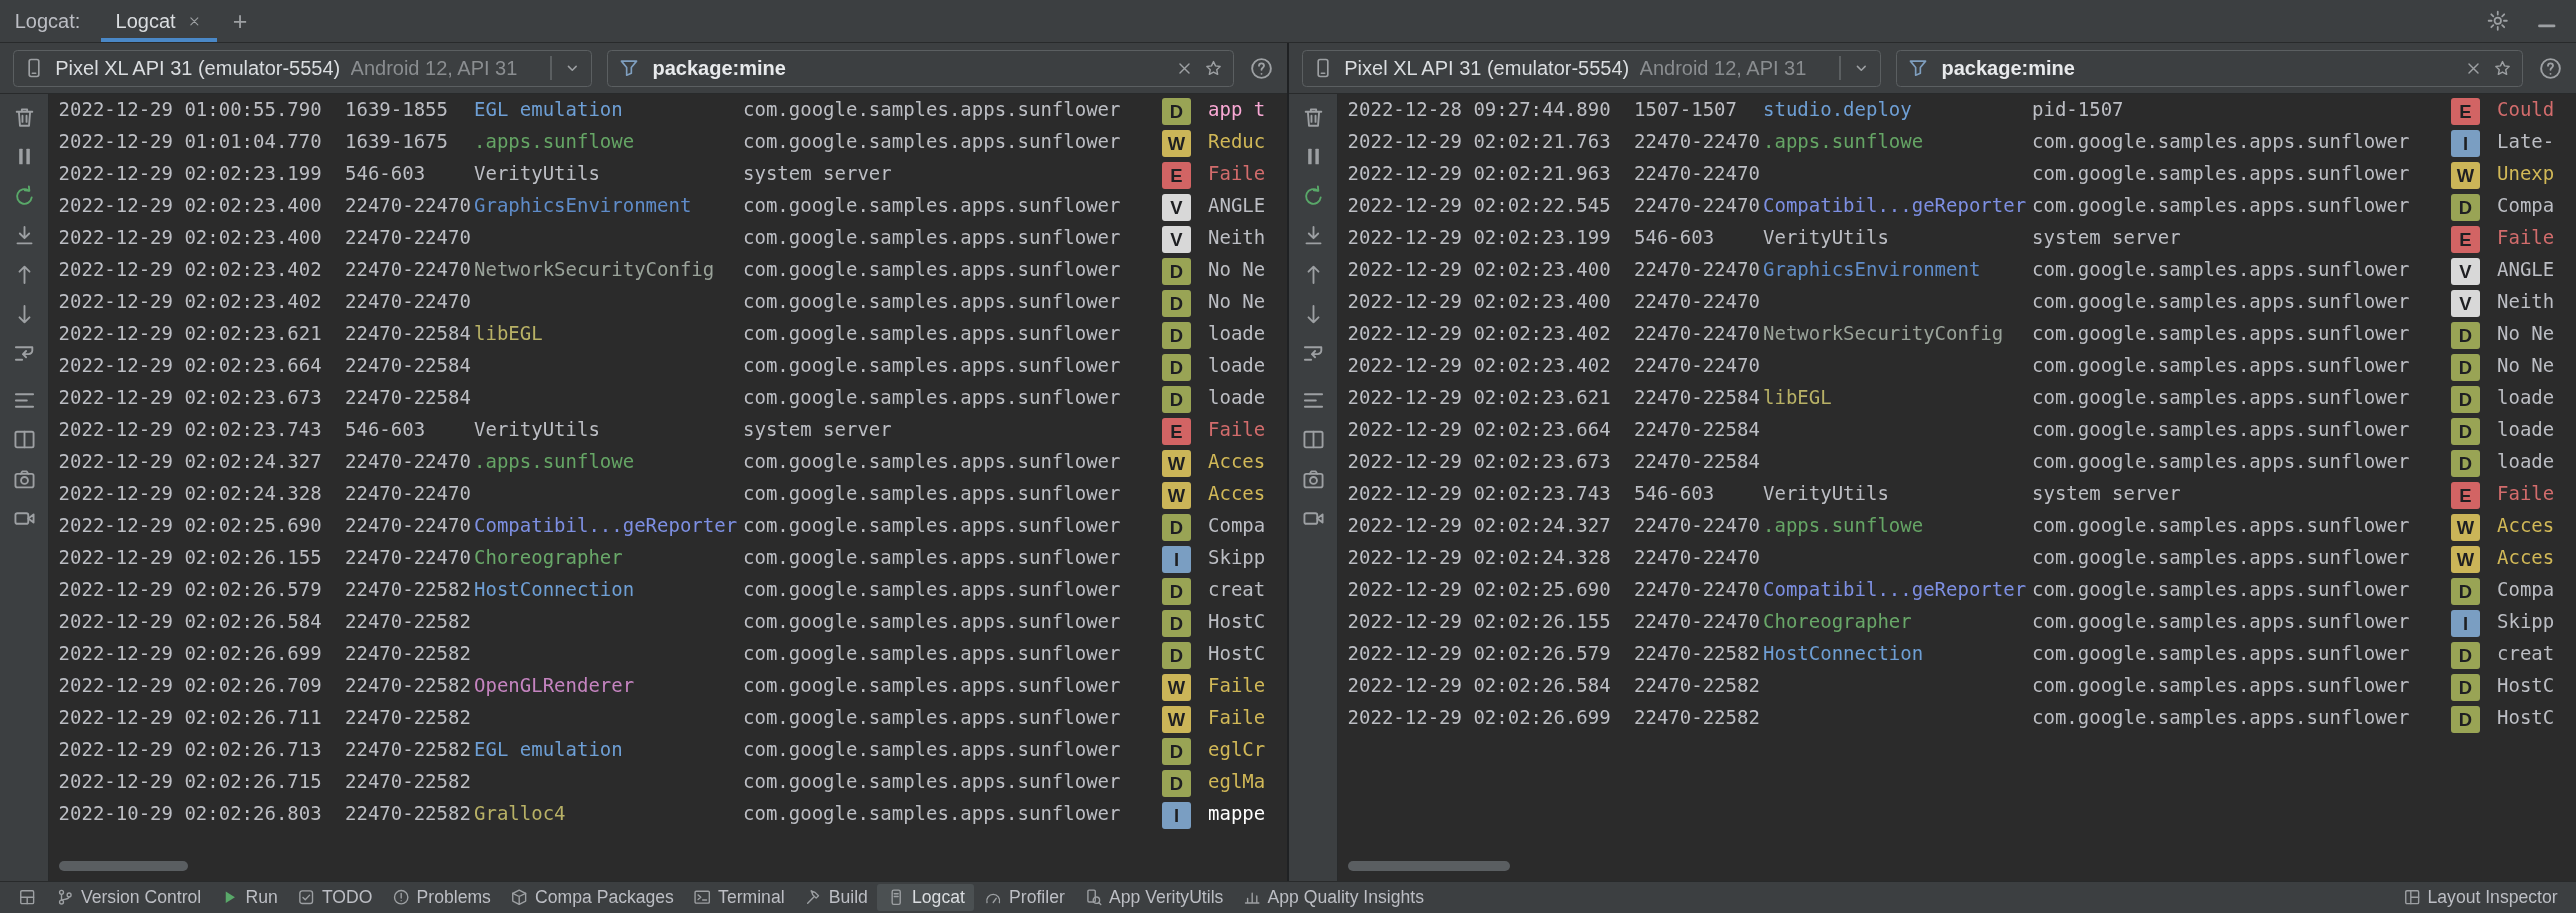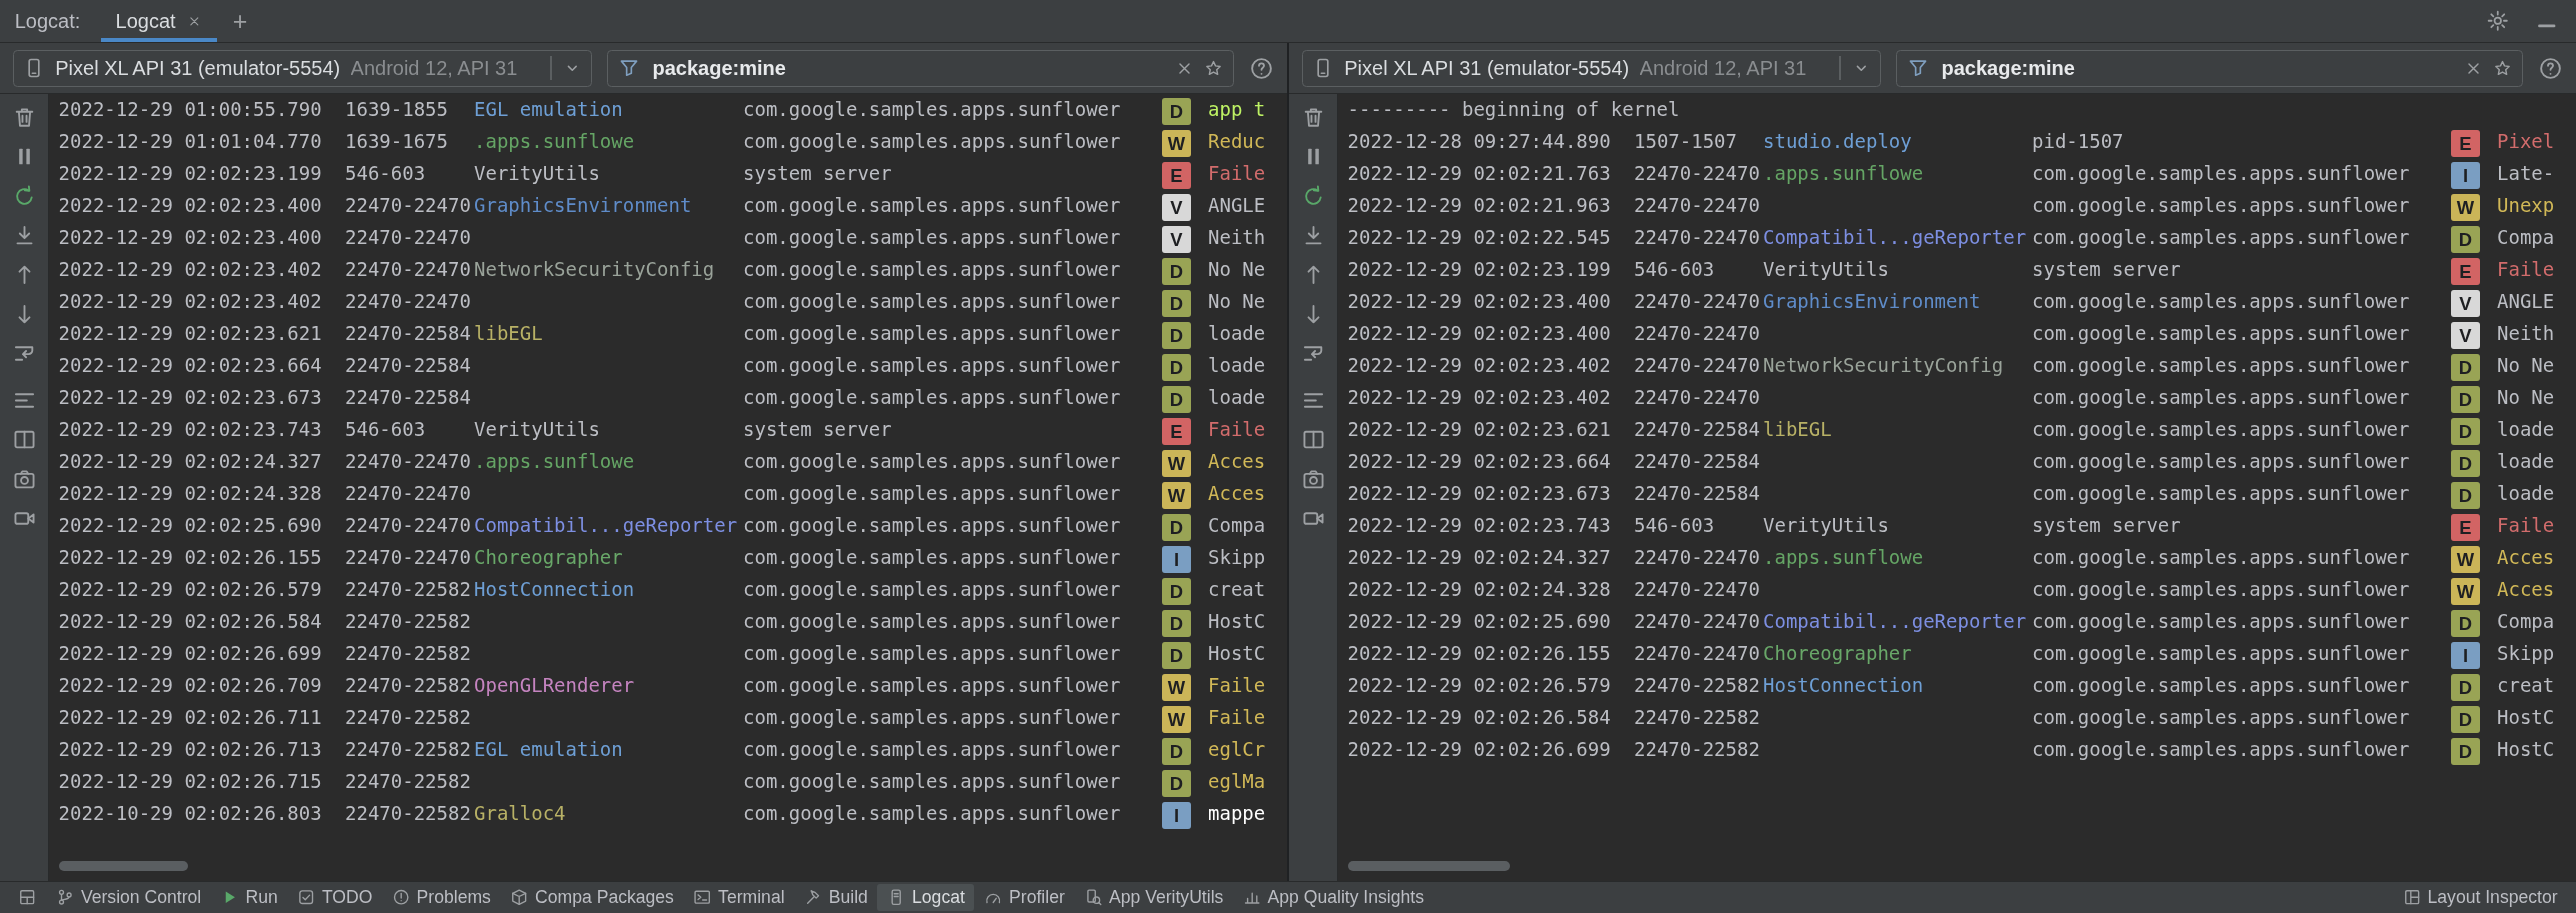--- a/index.html
+++ b/index.html
@@ -255,21 +255,21 @@
             <div class="strip-btn">
               <span>
                 <svg viewBox="0 0 16 16" width="1em" height="1em" fill="none" stroke="currentColor" stroke-width="1.2" stroke-linecap="round" stroke-linejoin="round" aria-hidden="true">
                   <rect x="2.2" y="4.6" width="8.2" height="6.8" rx="1.2"></rect>
                   <path d="M10.4 8l3.4-2.6v5.2z"></path>
                 </svg>
               </span>
             </div>
           </div>
           <div class="log">
-            <div class="row"><span class="c-time">2022-12-29 01:00:55.790</span><span class="c-pid">1639-1855</span><span class="c-tag" style="color:#6e9fd5">EGL_emulation</span><span class="c-pkg">com.google.samples.apps.sunflower</span><span class="c-badgewrap"><span class="badge" style="background:#99a455;color:#1e1f22">D</span></span><span class="c-msg" style="color:#bef264">app_t</span></div>
+            <div class="row"><span class="c-time">2022-12-29 01:00:55.790</span><span class="c-pid">1639-1855</span><span class="c-tag" style="color:#6e9fd5">EGL_emulation</span><span class="c-pkg">com.google.samples.apps.sunflower</span><span class="c-badgewrap"><span class="badge" style="background:#99a455;color:#1e1f22">D</span></span><span class="c-msg" style="color:#f9a8d4">app_t</span></div>
             <div class="row"><span class="c-time">2022-12-29 01:01:04.770</span><span class="c-pid">1639-1675</span><span class="c-tag" style="color:#65a565">.apps.sunflowe</span><span class="c-pkg">com.google.samples.apps.sunflower</span><span class="c-badgewrap"><span class="badge" style="background:#cbb558;color:#1e1f22">W</span></span><span class="c-msg" style="color:#d1b857">Reduc</span></div>
             <div class="row"><span class="c-time">2022-12-29 02:02:23.199</span><span class="c-pid">546-603</span><span class="c-tag" style="color:#bcbec4">VerityUtils</span><span class="c-pkg">system_server</span><span class="c-badgewrap"><span class="badge" style="background:#d26464;color:#1e1f22">E</span></span><span class="c-msg" style="color:#d26c6c">Faile</span></div>
             <div class="row"><span class="c-time">2022-12-29 02:02:23.400</span><span class="c-pid">22470-22470</span><span class="c-tag" style="color:#5f8cc9">GraphicsEnvironment</span><span class="c-pkg">com.google.samples.apps.sunflower</span><span class="c-badgewrap"><span class="badge" style="background:#d8d8d8;color:#1e1f22">V</span></span><span class="c-msg" style="color:#bcbec4">ANGLE</span></div>
             <div class="row"><span class="c-time">2022-12-29 02:02:23.400</span><span class="c-pid">22470-22470</span><span class="c-tag" style="color:#bcbec4"></span><span class="c-pkg">com.google.samples.apps.sunflower</span><span class="c-badgewrap"><span class="badge" style="background:#d8d8d8;color:#1e1f22">V</span></span><span class="c-msg" style="color:#bcbec4">Neith</span></div>
             <div class="row"><span class="c-time">2022-12-29 02:02:23.402</span><span class="c-pid">22470-22470</span><span class="c-tag" style="color:#9aa39a">NetworkSecurityConfig</span><span class="c-pkg">com.google.samples.apps.sunflower</span><span class="c-badgewrap"><span class="badge" style="background:#99a455;color:#1e1f22">D</span></span><span class="c-msg" style="color:#bcbec4">No Ne</span></div>
             <div class="row"><span class="c-time">2022-12-29 02:02:23.402</span><span class="c-pid">22470-22470</span><span class="c-tag" style="color:#bcbec4"></span><span class="c-pkg">com.google.samples.apps.sunflower</span><span class="c-badgewrap"><span class="badge" style="background:#99a455;color:#1e1f22">D</span></span><span class="c-msg" style="color:#bcbec4">No Ne</span></div>
             <div class="row"><span class="c-time">2022-12-29 02:02:23.621</span><span class="c-pid">22470-22584</span><span class="c-tag" style="color:#b8b166">libEGL</span><span class="c-pkg">com.google.samples.apps.sunflower</span><span class="c-badgewrap"><span class="badge" style="background:#99a455;color:#1e1f22">D</span></span><span class="c-msg" style="color:#bcbec4">loade</span></div>
             <div class="row"><span class="c-time">2022-12-29 02:02:23.664</span><span class="c-pid">22470-22584</span><span class="c-tag" style="color:#bcbec4"></span><span class="c-pkg">com.google.samples.apps.sunflower</span><span class="c-badgewrap"><span class="badge" style="background:#99a455;color:#1e1f22">D</span></span><span class="c-msg" style="color:#bcbec4">loade</span></div>
             <div class="row"><span class="c-time">2022-12-29 02:02:23.673</span><span class="c-pid">22470-22584</span><span class="c-tag" style="color:#bcbec4"></span><span class="c-pkg">com.google.samples.apps.sunflower</span><span class="c-badgewrap"><span class="badge" style="background:#99a455;color:#1e1f22">D</span></span><span class="c-msg" style="color:#bcbec4">loade</span></div>
             <div class="row"><span class="c-time">2022-12-29 02:02:23.743</span><span class="c-pid">546-603</span><span class="c-tag" style="color:#bcbec4">VerityUtils</span><span class="c-pkg">system_server</span><span class="c-badgewrap"><span class="badge" style="background:#d26464;color:#1e1f22">E</span></span><span class="c-msg" style="color:#d26c6c">Faile</span></div>
@@ -413,22 +413,21 @@
             <div class="strip-btn">
               <span>
                 <svg viewBox="0 0 16 16" width="1em" height="1em" fill="none" stroke="currentColor" stroke-width="1.2" stroke-linecap="round" stroke-linejoin="round" aria-hidden="true">
                   <rect x="2.2" y="4.6" width="8.2" height="6.8" rx="1.2"></rect>
                   <path d="M10.4 8l3.4-2.6v5.2z"></path>
                 </svg>
               </span>
             </div>
           </div>
           <div class="log">
-            <div class="row"><span class="c-raw">--------- beginning of kernel</span></div>
-            <div class="row"><span class="c-time">2022-12-28 09:27:44.890</span><span class="c-pid">1507-1507</span><span class="c-tag" style="color:#6e9fd5">studio.deploy</span><span class="c-pkg">pid-1507</span><span class="c-badgewrap"><span class="badge" style="background:#d26464;color:#1e1f22">E</span></span><span class="c-msg" style="color:#d26c6c">Pixel</span></div>
+            <div class="row"><span class="c-time">2022-12-28 09:27:44.890</span><span class="c-pid">1507-1507</span><span class="c-tag" style="color:#6e9fd5">studio.deploy</span><span class="c-pkg">pid-1507</span><span class="c-badgewrap"><span class="badge" style="background:#d26464;color:#1e1f22">E</span></span><span class="c-msg" style="color:#d26c6c">Could</span></div>
             <div class="row"><span class="c-time">2022-12-29 02:02:21.763</span><span class="c-pid">22470-22470</span><span class="c-tag" style="color:#65a565">.apps.sunflowe</span><span class="c-pkg">com.google.samples.apps.sunflower</span><span class="c-badgewrap"><span class="badge" style="background:#7a9ec2;color:#1e1f22">I</span></span><span class="c-msg" style="color:#bcbec4">Late-</span></div>
             <div class="row"><span class="c-time">2022-12-29 02:02:21.963</span><span class="c-pid">22470-22470</span><span class="c-tag" style="color:#bcbec4"></span><span class="c-pkg">com.google.samples.apps.sunflower</span><span class="c-badgewrap"><span class="badge" style="background:#cbb558;color:#1e1f22">W</span></span><span class="c-msg" style="color:#d1b857">Unexp</span></div>
             <div class="row"><span class="c-time">2022-12-29 02:02:22.545</span><span class="c-pid">22470-22470</span><span class="c-tag" style="color:#7d8fe2">Compatibil...geReporter</span><span class="c-pkg">com.google.samples.apps.sunflower</span><span class="c-badgewrap"><span class="badge" style="background:#99a455;color:#1e1f22">D</span></span><span class="c-msg" style="color:#bcbec4">Compa</span></div>
             <div class="row"><span class="c-time">2022-12-29 02:02:23.199</span><span class="c-pid">546-603</span><span class="c-tag" style="color:#bcbec4">VerityUtils</span><span class="c-pkg">system_server</span><span class="c-badgewrap"><span class="badge" style="background:#d26464;color:#1e1f22">E</span></span><span class="c-msg" style="color:#d26c6c">Faile</span></div>
             <div class="row"><span class="c-time">2022-12-29 02:02:23.400</span><span class="c-pid">22470-22470</span><span class="c-tag" style="color:#5f8cc9">GraphicsEnvironment</span><span class="c-pkg">com.google.samples.apps.sunflower</span><span class="c-badgewrap"><span class="badge" style="background:#d8d8d8;color:#1e1f22">V</span></span><span class="c-msg" style="color:#bcbec4">ANGLE</span></div>
             <div class="row"><span class="c-time">2022-12-29 02:02:23.400</span><span class="c-pid">22470-22470</span><span class="c-tag" style="color:#bcbec4"></span><span class="c-pkg">com.google.samples.apps.sunflower</span><span class="c-badgewrap"><span class="badge" style="background:#d8d8d8;color:#1e1f22">V</span></span><span class="c-msg" style="color:#bcbec4">Neith</span></div>
             <div class="row"><span class="c-time">2022-12-29 02:02:23.402</span><span class="c-pid">22470-22470</span><span class="c-tag" style="color:#9aa39a">NetworkSecurityConfig</span><span class="c-pkg">com.google.samples.apps.sunflower</span><span class="c-badgewrap"><span class="badge" style="background:#99a455;color:#1e1f22">D</span></span><span class="c-msg" style="color:#bcbec4">No Ne</span></div>
             <div class="row"><span class="c-time">2022-12-29 02:02:23.402</span><span class="c-pid">22470-22470</span><span class="c-tag" style="color:#bcbec4"></span><span class="c-pkg">com.google.samples.apps.sunflower</span><span class="c-badgewrap"><span class="badge" style="background:#99a455;color:#1e1f22">D</span></span><span class="c-msg" style="color:#bcbec4">No Ne</span></div>
             <div class="row"><span class="c-time">2022-12-29 02:02:23.621</span><span class="c-pid">22470-22584</span><span class="c-tag" style="color:#b8b166">libEGL</span><span class="c-pkg">com.google.samples.apps.sunflower</span><span class="c-badgewrap"><span class="badge" style="background:#99a455;color:#1e1f22">D</span></span><span class="c-msg" style="color:#bcbec4">loade</span></div>
             <div class="row"><span class="c-time">2022-12-29 02:02:23.664</span><span class="c-pid">22470-22584</span><span class="c-tag" style="color:#bcbec4"></span><span class="c-pkg">com.google.samples.apps.sunflower</span><span class="c-badgewrap"><span class="badge" style="background:#99a455;color:#1e1f22">D</span></span><span class="c-msg" style="color:#bcbec4">loade</span></div>

